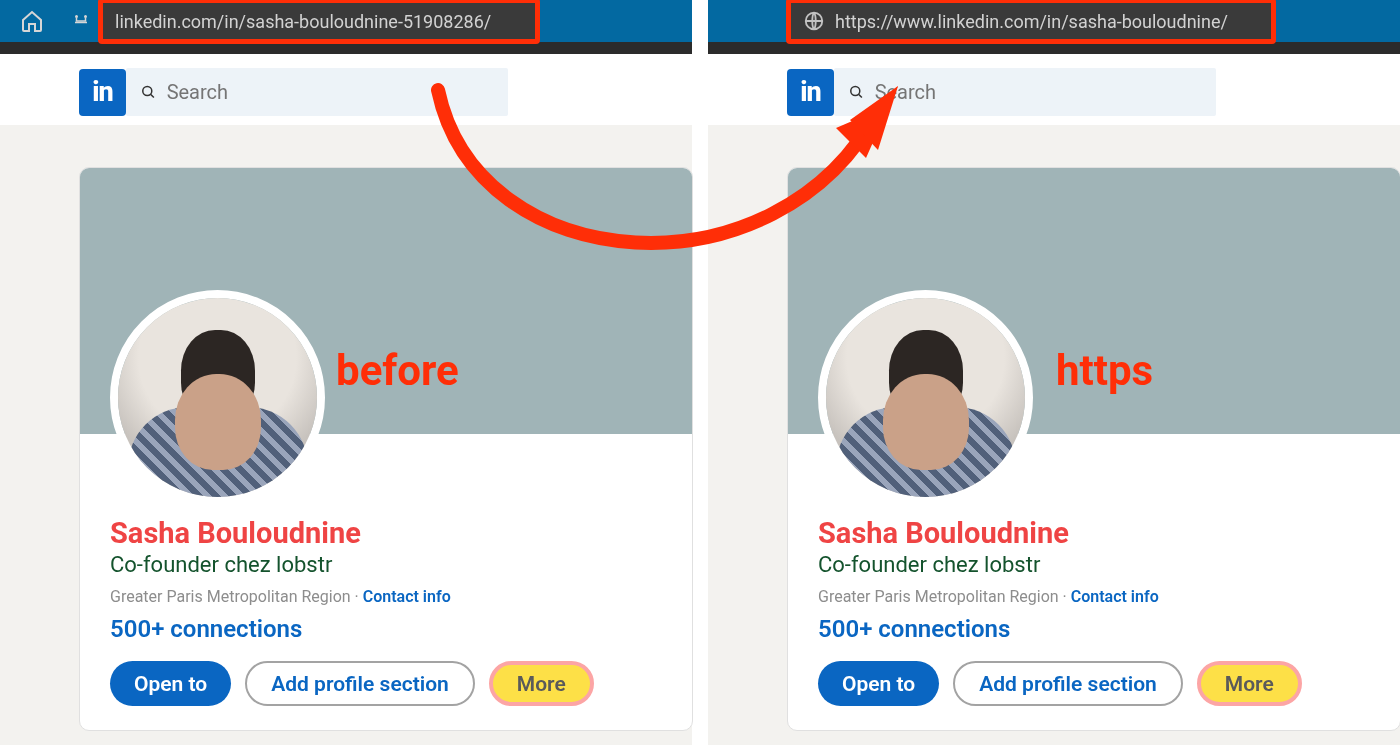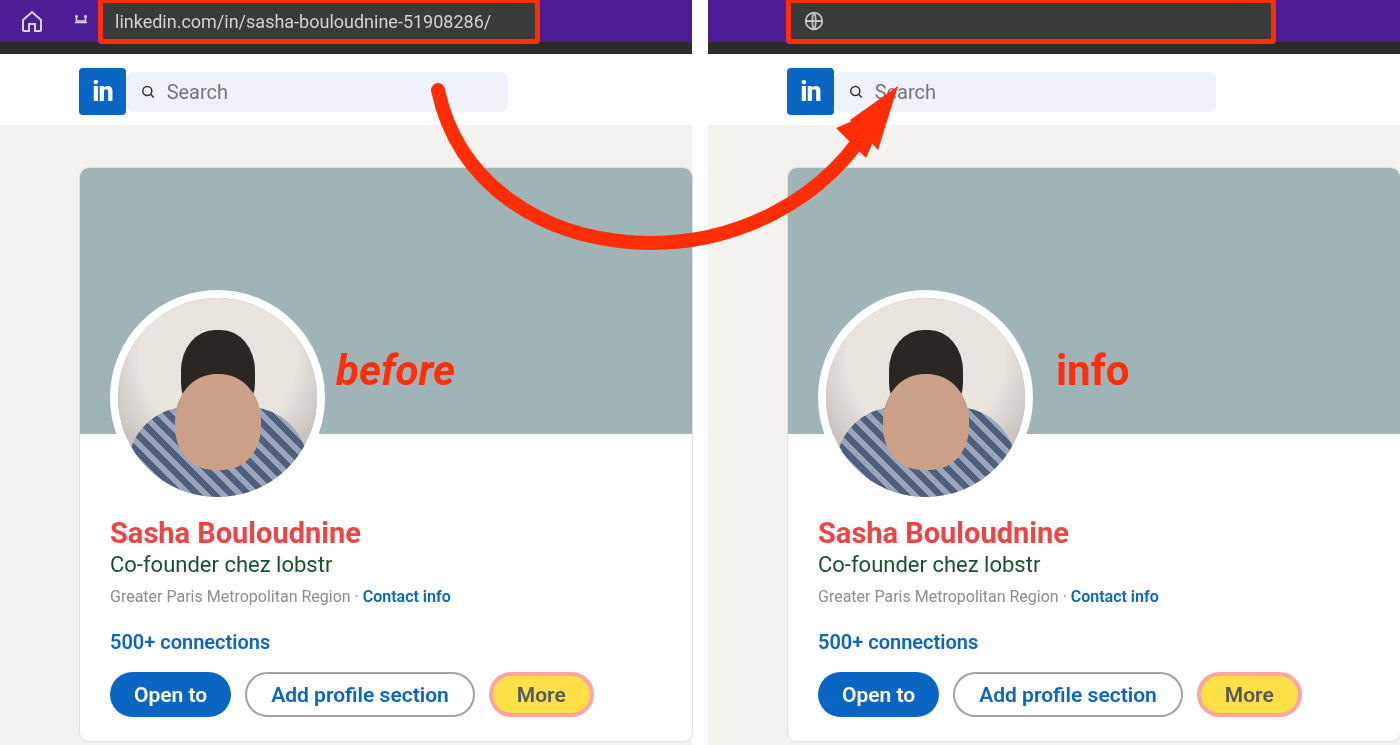--- a/index.html
+++ b/index.html
@@ -1,19 +1,19 @@
 <!DOCTYPE html>
 <html><head>
 <meta charset="utf-8">
 <style>
   * { box-sizing: border-box; margin: 0; padding: 0; font-family: -apple-system, BlinkMacSystemFont, "Segoe UI", Roboto, sans-serif; }
   body { width: 1400px; height: 745px; background: #f3f2ef; overflow: hidden; }
 
   
-  .chrome-row { position:absolute; top:0; left:0; height:42px; background:#4c1d95; display:flex; align-items:center; }
+  .chrome-row { position:absolute; top:0; left:0; height:42px; background:#0369a1; display:flex; align-items:center; }
   .chrome-left  { width:692px; padding-left:18px; }
   .chrome-right { left:692px; width:708px; padding-left:94px; }
   .home-btn { width:28px; height:28px; color:#d6d6d6; display:flex; align-items:center; justify-content:center; margin-right:24px; }
   .settings-btn { width:22px; height:22px; color:#d6d6d6; display:flex; align-items:center; justify-content:center; margin-right:6px; }
   .url-box { height:46px; border:5px solid #ff2e07; border-radius:4px; display:flex; align-items:center; padding:0 12px; background:#3a3a3a; }
   .url-box.left  { width:442px; }
   .url-box.right { width:490px; }
   .globe { width:22px; height:22px; color:#c2c2c2; margin-right:10px; flex:none; }
   .url-text { color:#d2d2d2; font-size:18px; white-space:nowrap; overflow:hidden; }
   .chrome-gap { position:absolute; top:0; left:0; width:1400px; height:54px; background:#2b2b2b; z-index:-1;}
@@ -22,54 +22,54 @@
   .page-bg { position:absolute; top:54px; width:1400px; height:691px; background:#fff; }
   .inner-bg { position:absolute; top:125px; width:1400px; height:620px; background:#f3f2ef; }
 
   .pane { position:absolute; top:54px; width:692px; height:691px; }
   .pane.left  { left:0; }
   .pane.right { left:708px; }
 
   
   .head-strip { display:flex; align-items:center; padding:14px 0 0 79px; }
   .li-logo { width:47px; height:47px; background:#0a66c2; border-radius:4px; display:flex; align-items:center; justify-content:center; color:#fff; font-weight:800; font-size:27px; letter-spacing:-1px; }
-  .search-wrap { flex:none; width:382px; height:40px; background:#edf3f8; border-radius:7px; display:flex; align-items:center; padding:6px 14px; gap:10px; }
+  .search-wrap { flex:none; width:382px; height:48px; background:#edf3f8; border-radius:2px; display:flex; align-items:center; padding:6px 14px; gap:10px; }
   .search-wrap input { border:none; background:transparent; outline:none; font-size:20px; color:#555; width:100%; }
   .mag { width:18px; height:18px; }
 
   
   .card { position:absolute; left:79px; top:113px; width:614px; background:#fff; border:1px solid #e0e0e0; border-radius:10px; overflow:hidden; }
   .pane.right .card { width:614px; }
   .banner { height:266px; background:#a0b4b7; }
   .avatar { position:absolute; left:30px; top:122px; width:215px; height:215px; border-radius:50%; background:#ddd; border:8px solid #fff; overflow:hidden; }
   .avatar-inner { width:100%; height:100%; background: radial-gradient(circle at 50% 30%, #e9e4de 0 46%, #c7c2bd 70%);}
   
   .avatar-inner::before { content:""; position:absolute; left:50%; top:16%; width:74px; height:88px; background:#2c2623; border-radius:46% 46% 40% 40%; transform:translateX(-50%);}
   .avatar-inner::after  { content:""; position:absolute; left:50%; top:38%; width:86px; height:96px; background:#caa188; border-radius:48% 48% 44% 44%; transform:translateX(-50%); z-index:-0;}
   .avatar-shirt { position:absolute; left:50%; bottom:0; width:180px; height:90px; transform:translateX(-50%); background:repeating-linear-gradient(45deg,#51607a 0 6px,#9aa5bb 6px 12px); border-radius:60px 60px 0 0;}
 
   .body-area { padding:82px 30px 24px 30px; }
   .name { font-size:29px; font-weight:700; color:#ef4444; }
   .headline { font-size:22px; color:#14532d; margin-top:2px; }
   .loc-row { margin-top:10px; font-size:16px; color:#8d8d8d; }
   .loc-row .contact { color:#0a66c2; font-weight:600; }
-  .conn { margin-top:24px; font-size:20px; color:#0a66c2; font-weight:600; }
+  .conn { margin-top:9px; font-size:24px; color:#0a66c2; font-weight:600; }
   .btn-row { margin-top:18px; display:flex; gap:14px;align-items:center; }
   .btn { height:45px; border-radius:30px; font-size:21px; font-weight:600; display:flex; align-items:center; padding:0 24px; cursor:pointer; }
   .btn.primary  { background:#0a66c2; color:#fff; border:none; }
   .btn.outline  { background:#fff; color:#0a66c2; border:2px solid #a3a3a3; }
   .btn.grey     { background:#fde047; color:#5a5a5a; border:4px solid #fca5a5; }
 
   
   .split { position:absolute; left:692px; top:0; width:16px; height:745px; background:#fff; }
 
   
   .arrow-svg { position:absolute; left:398px; top:40px; width:522px; height:260px; pointer-events:none; }
   .label { position:absolute; color:#ff2e07; font-size:42px; font-weight:700; pointer-events:none; }
-  .label.before { left:336px; top:346px;font-style:italic; }
+  .label.before { left:336px; top:346px; }
   .label.after  { left:1056px; top:346px; }
 </style>
 </head>
 <body>
 
 <div class="chrome-gap"></div>
 <div class="page-bg"></div>
 <div class="inner-bg"></div>
 
 <div class="chrome-row chrome-left">
@@ -92,20 +92,21 @@
 </div>
 
 <div class="chrome-row chrome-right">
   <div class="url-box right">
     <span class="globe">
       <svg viewBox="0 0 24 24" width="22" height="22" fill="none" stroke="currentColor" stroke-width="2">
           <circle cx="12" cy="12" r="9"></circle>
           <path d="M3 12h18M12 3c2.5 3 2.5 15 0 18M12 3c-2.5 3-2.5 15 0 18"></path>
         </svg>
     </span>
+    <span class="url-text">https://www.linkedin.com/in/sasha-bouloudnine/</span>
   </div>
 </div>
 
 <div class="split"></div>
 
 <div class="pane left">
   <div class="head-strip">
     <div class="li-logo">
         <span>in</span>
       </div>
@@ -189,13 +190,13 @@
     </div>
   </div>
 </div>
 
 <svg class="arrow-svg" viewBox="0 0 522 260">
   <path d="M40 50 C 80 240, 380 260, 480 70" stroke="#ff2e07" stroke-width="14" fill="none" stroke-linecap="round"></path>
   <polygon points="480,70 438,88 468,118 500,46" fill="#ff2e07"></polygon>
   <polygon points="500,46 452,80 480,110" fill="#ff2e07"></polygon>
 </svg>
 <div class="label before">before</div>
-<div class="label after">info</div>
+<div class="label after">https</div>
 
 </body></html>

